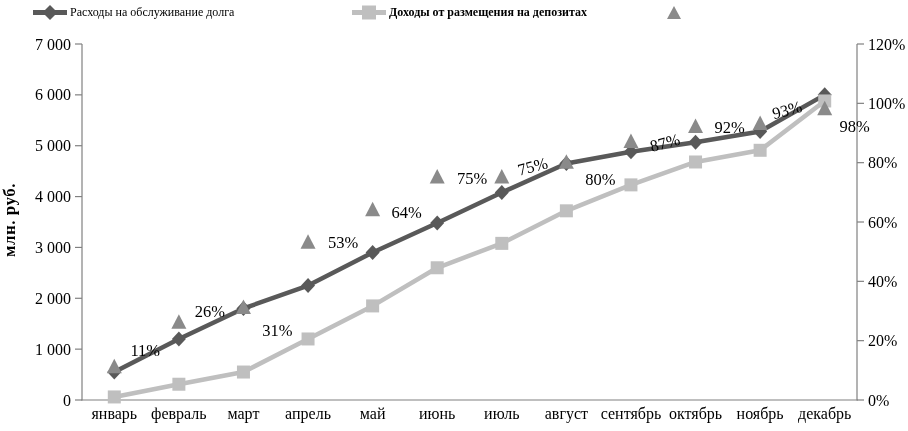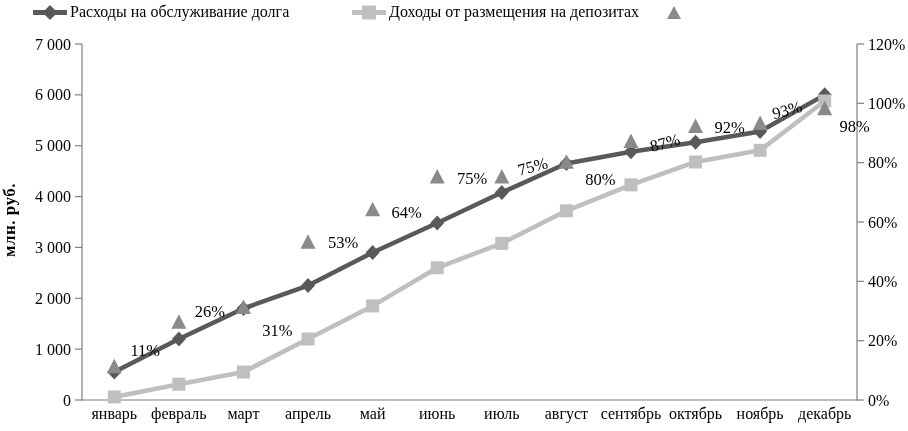--- a/index.html
+++ b/index.html
@@ -3,23 +3,23 @@
 <meta charset="utf-8">
 <style>
   html,body{margin:0;padding:0;}
   body{
     width:908px;height:431px;position:relative;overflow:hidden;
     background:#fff;font-family:"Liberation Serif",serif;color:#000;
   }
   .legend{position:absolute;top:0;left:0;width:908px;height:24px;}
   .legend-item{position:absolute;top:2px;display:flex;align-items:center;height:20px;}
   .legend-item .lm{flex:0 0 auto;display:block;}
-  .legend-label{font-size:16px;line-height:20px;white-space:nowrap;margin-left:3px;}
+  .legend-label{font-size:12px;line-height:20px;white-space:nowrap;margin-left:3px;}
   #li-0{left:33px;}
-  #li-1{left:352px;}
+  #li-1{left:352px;font-weight:bold;}
   #li-2{left:666px;}
   #li-2 .legend-label{margin-left:28px;}
   .y-title{
     position:absolute;left:-40px;top:210px;width:100px;text-align:center;
     transform:rotate(-90deg);font-weight:bold;font-size:17px;letter-spacing:0.5px;
   }
   #plot{position:absolute;left:0;top:0;}
   #plot text{font-family:"Liberation Serif",serif;}
 </style>
 </head>

